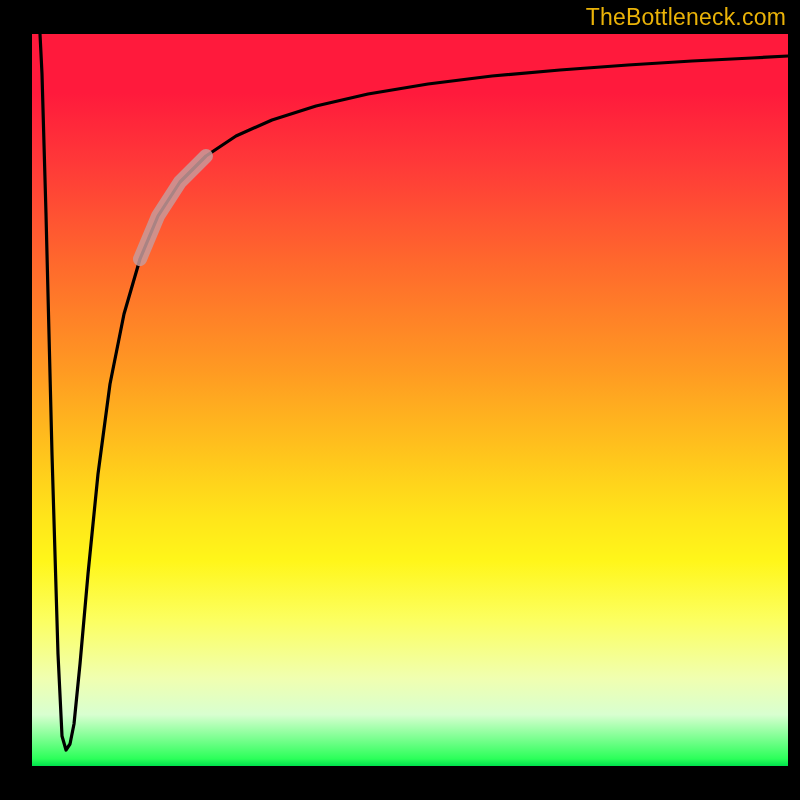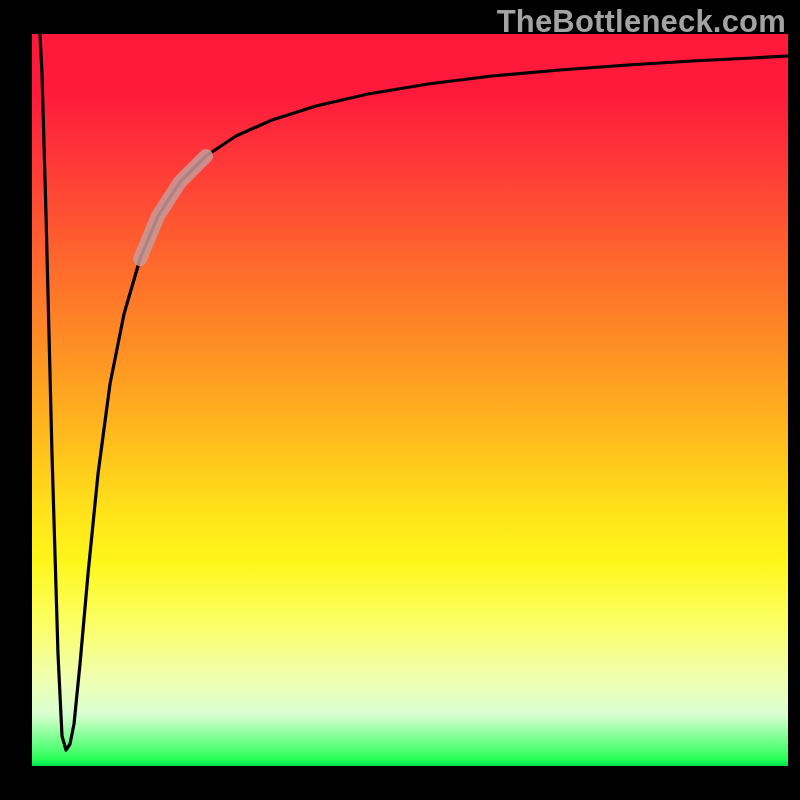--- a/index.html
+++ b/index.html
@@ -37,23 +37,23 @@
       #f0ffb0 88%,
       #d8ffd0 93%,
       #2cff5a 99%,
       #00e24c 100%
     );
   }
   .watermark {
     position: absolute;
     top: 4px;
     right: 14px;
-    color: #a3a3a3;
-    font-size: 31px;
-    font-weight: 700;
+    color: #eab308;
+    font-size: 23px;
+    font-weight: 400;
     letter-spacing: 0.2px;
   }
   svg.curve {
     position: absolute;
     left: 0;
     top: 0;
     width: 756px;
     height: 732px;
     overflow: visible;
   }

